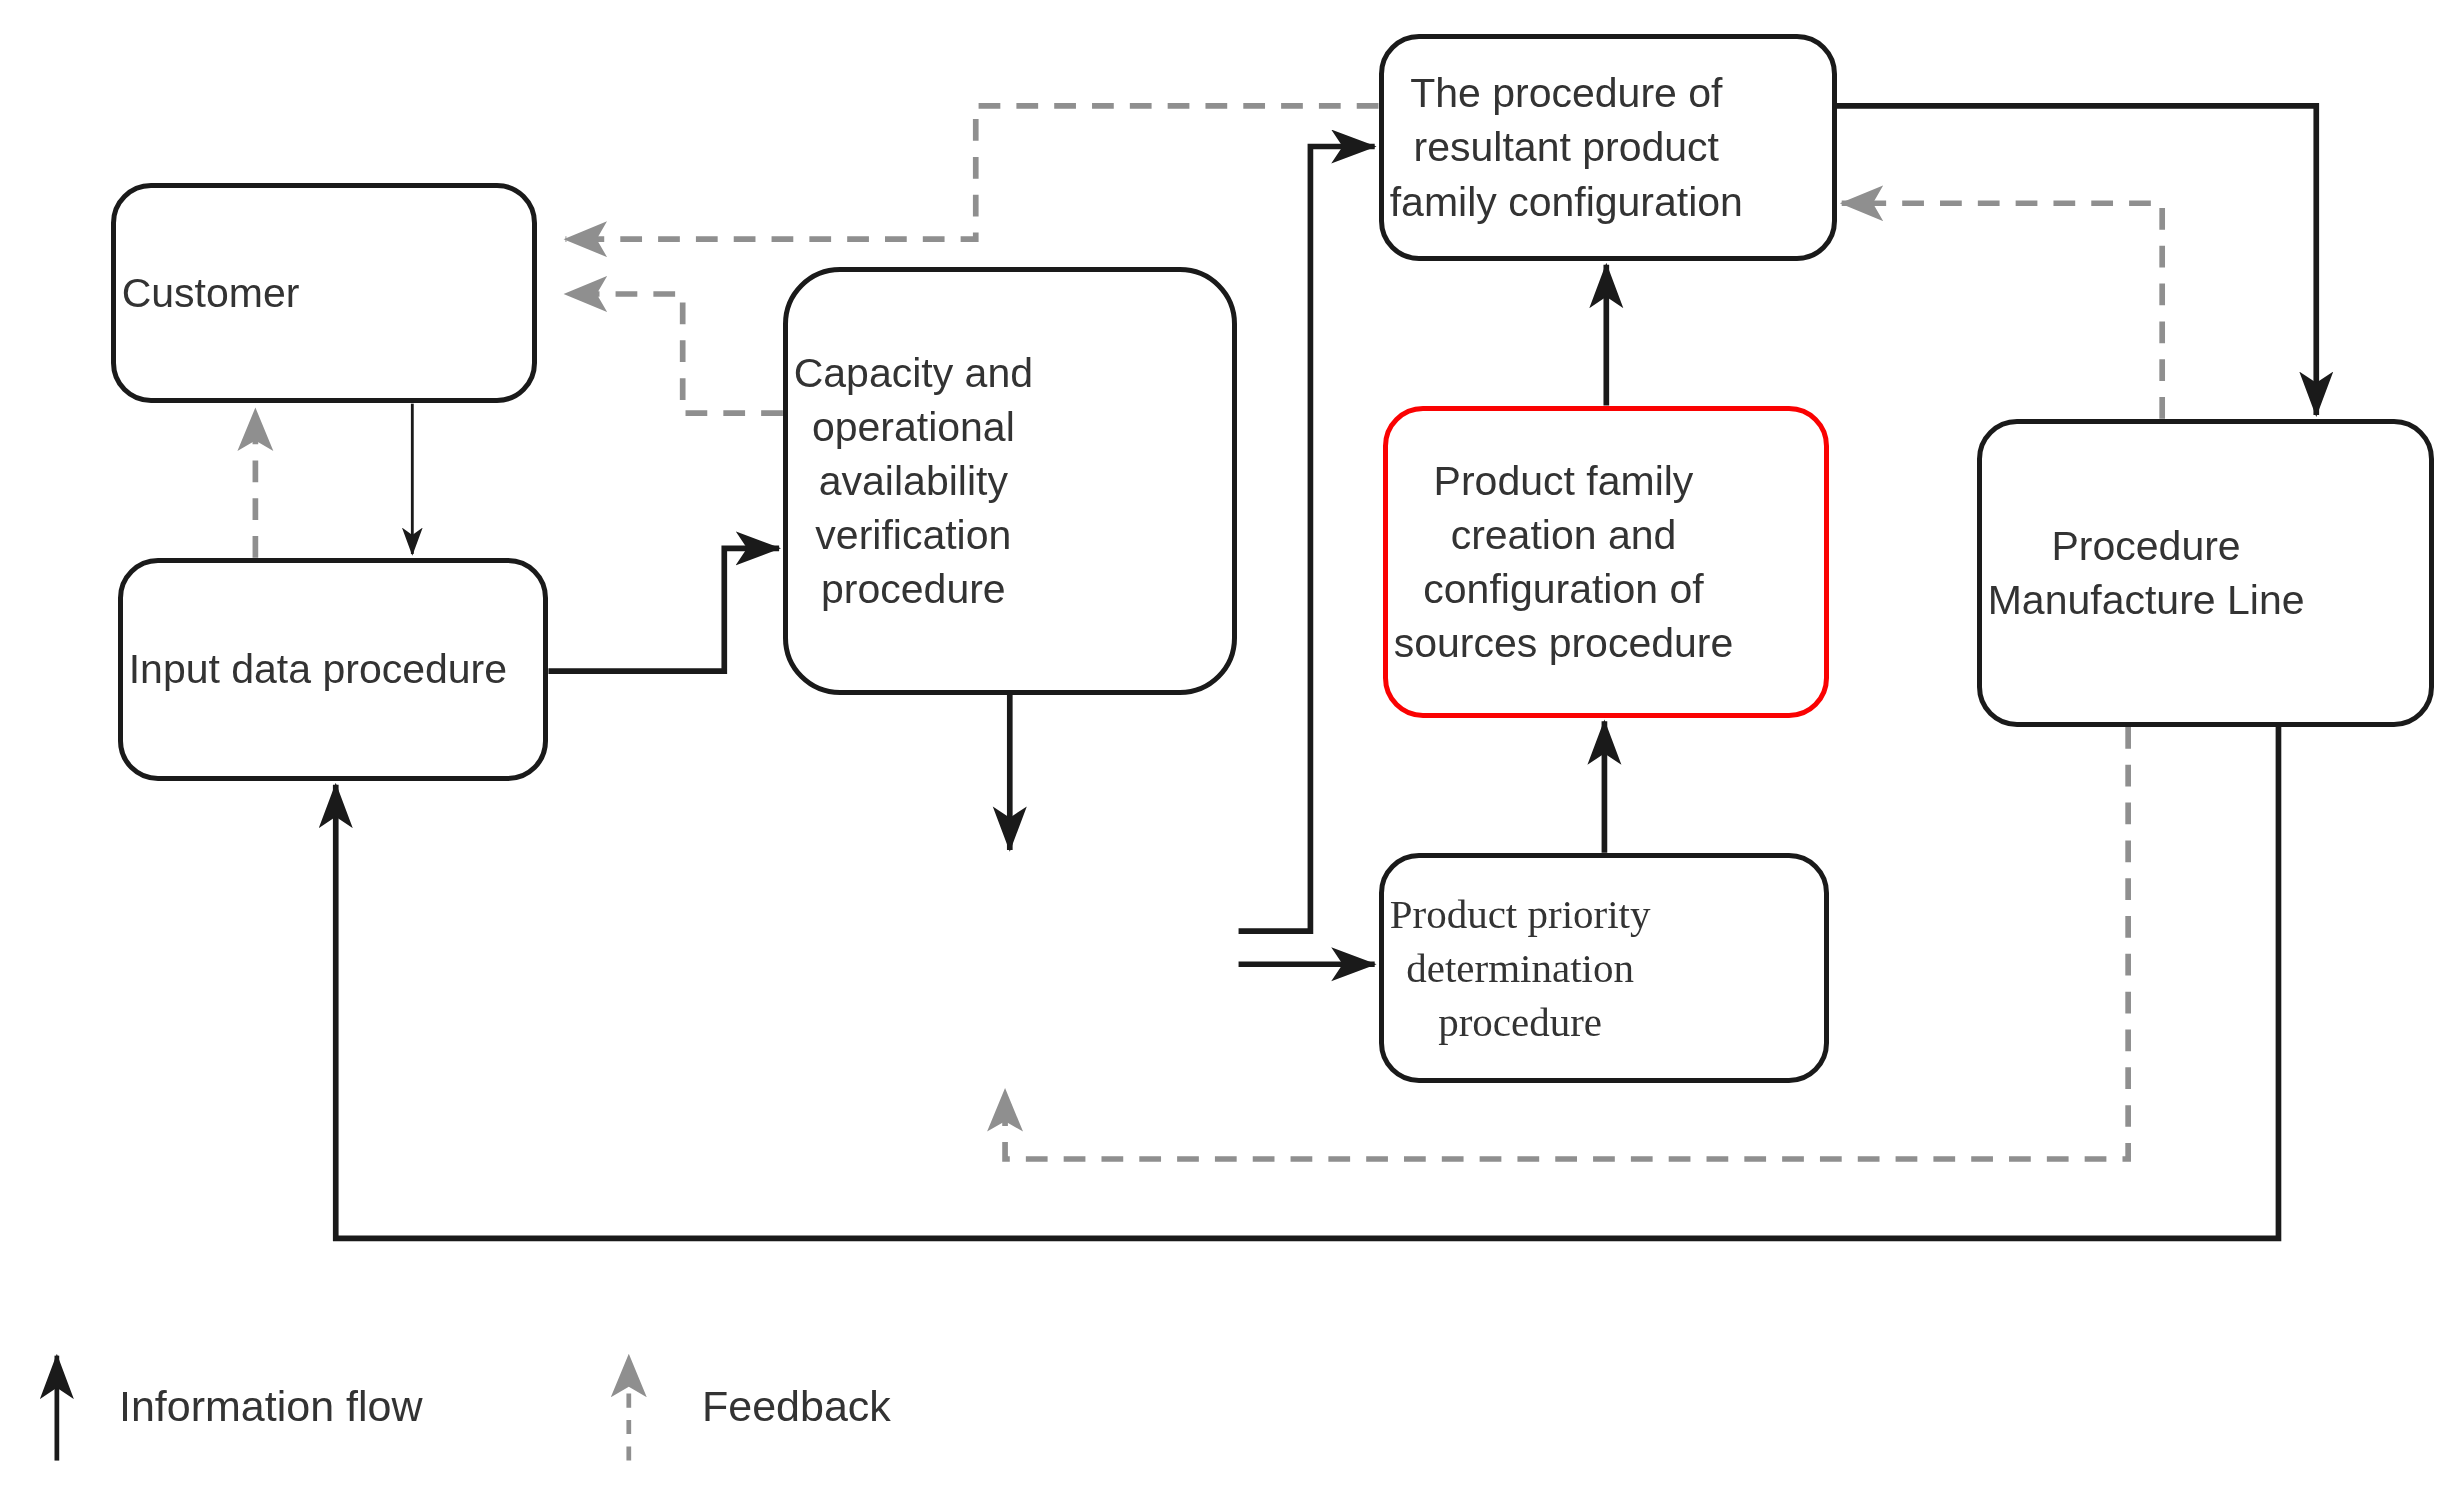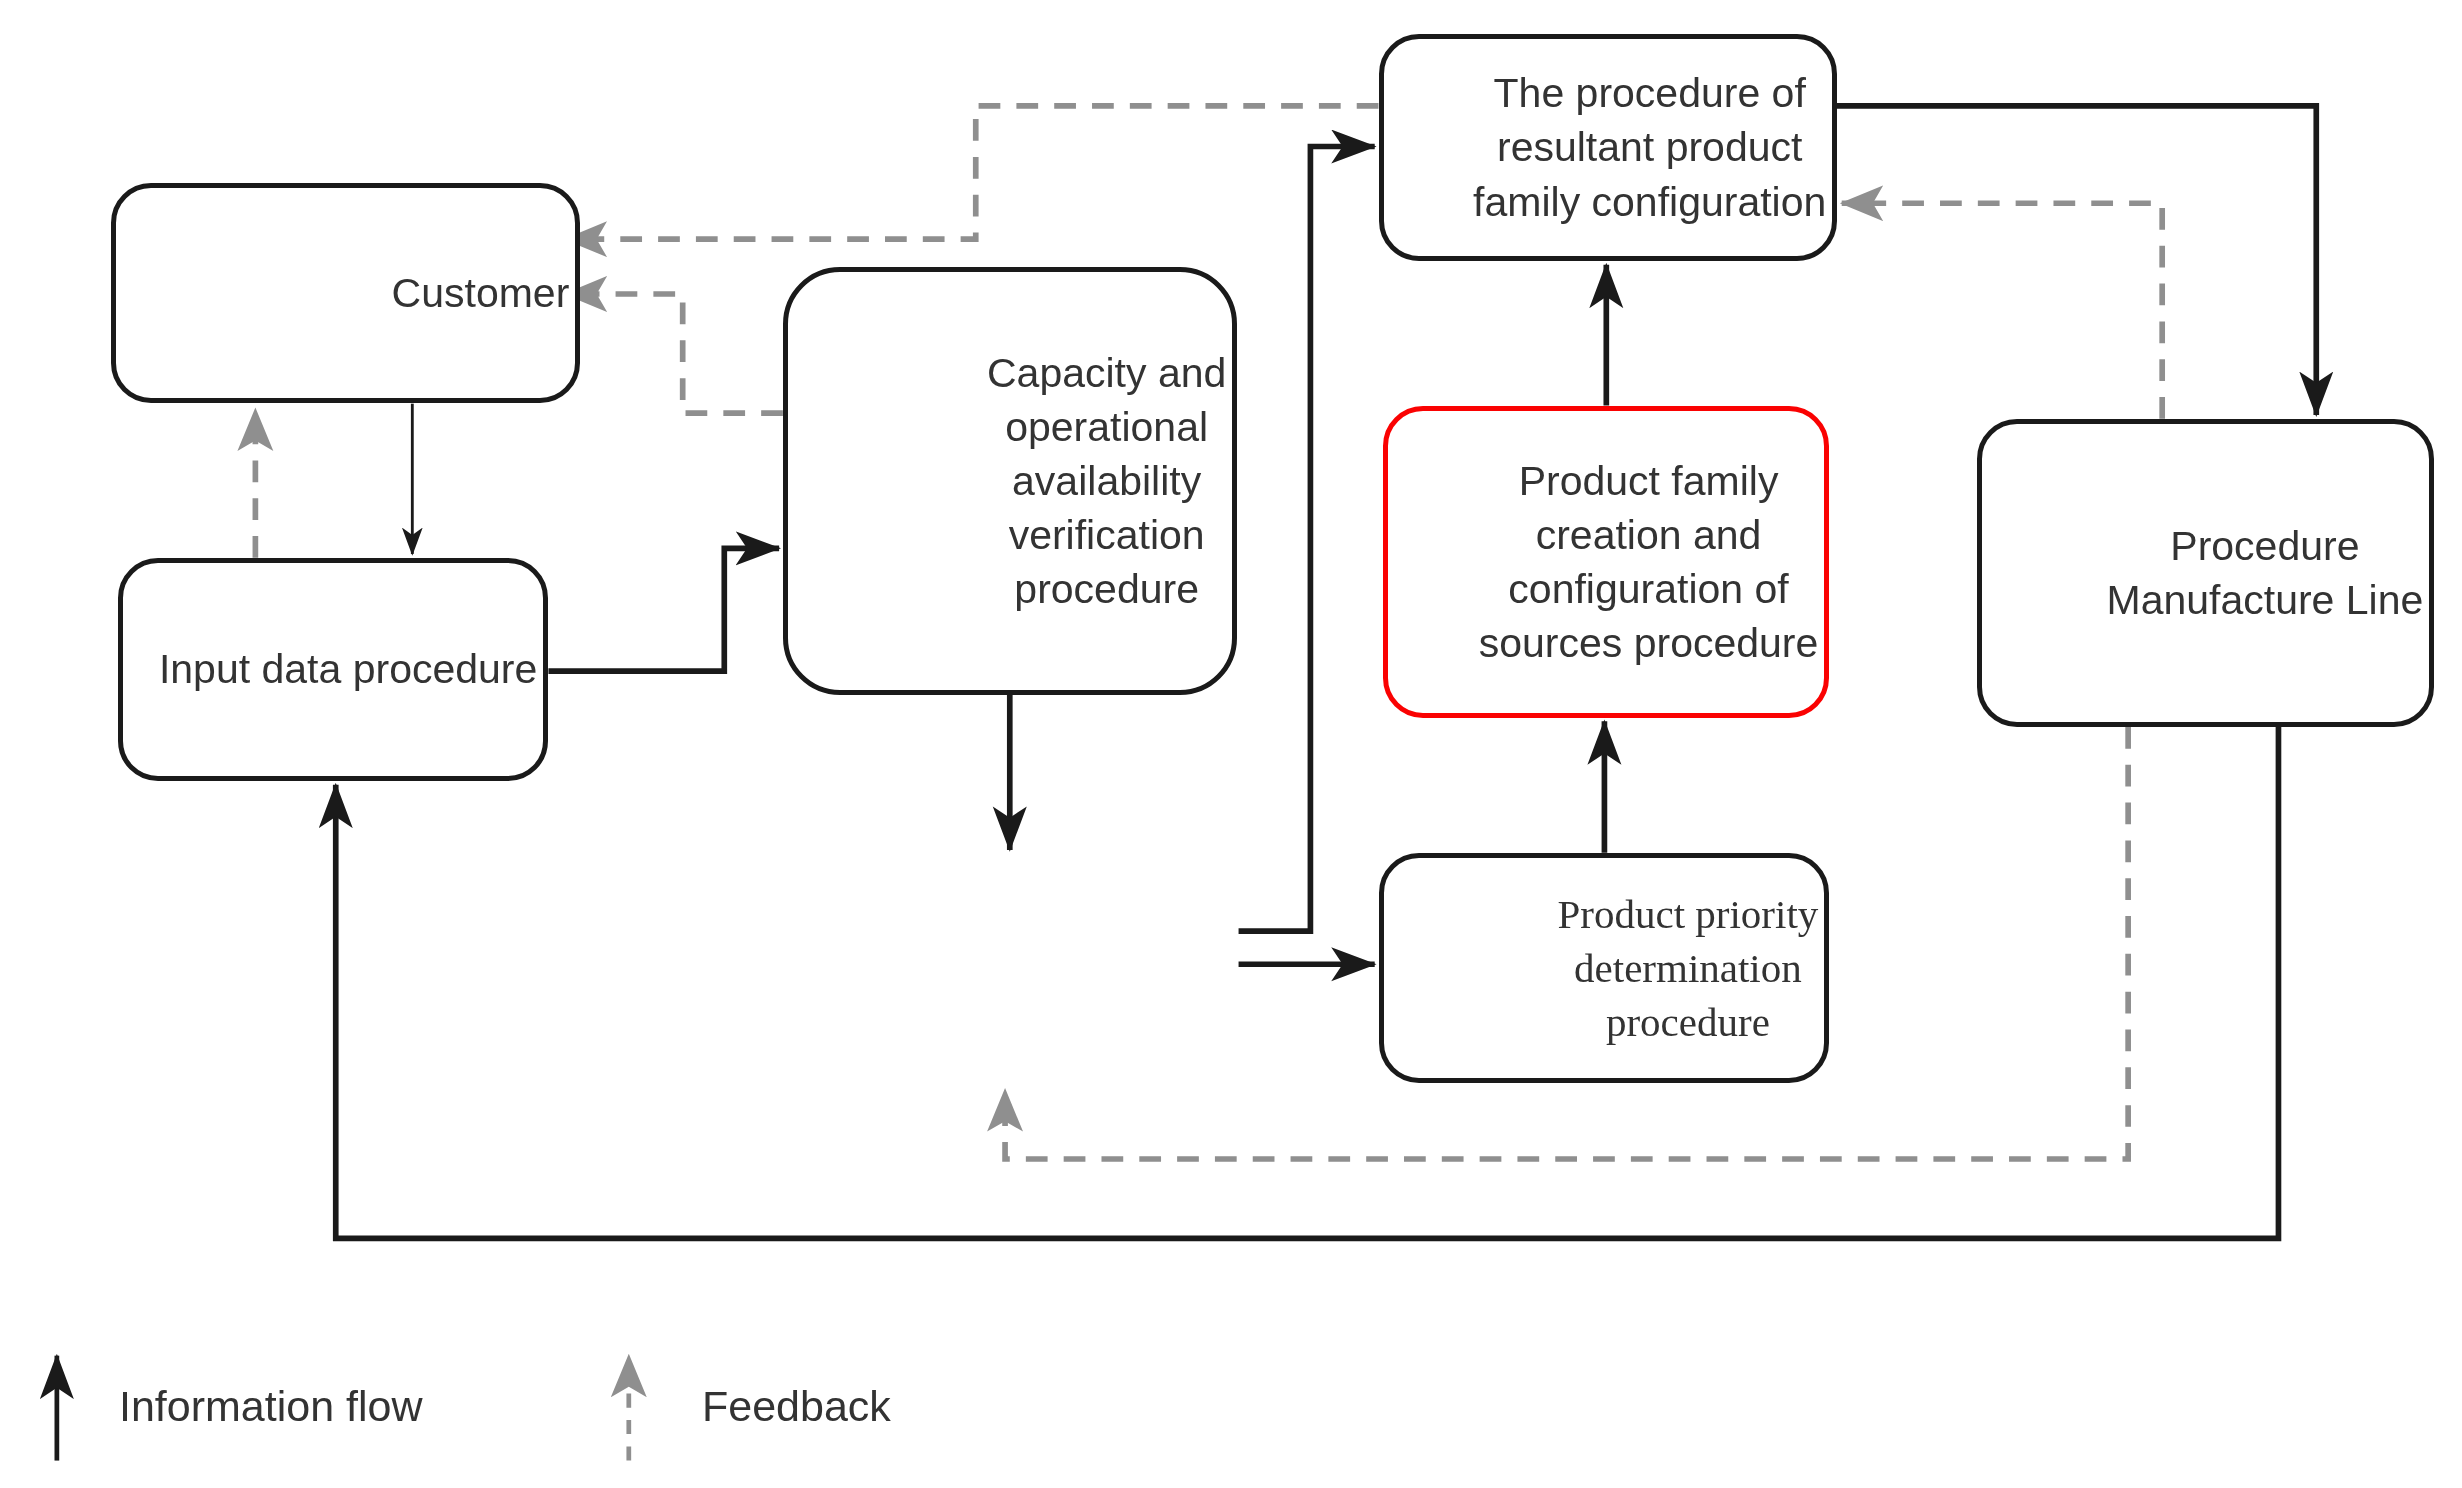--- a/index.html
+++ b/index.html
@@ -19,21 +19,21 @@
   .legend-solid  { stroke: var(--flow-line, #1a1a1a); stroke-width: 5; fill: none; }
   .legend-dashed { stroke: var(--feedback-line, #8f8f8f); stroke-width: 5; fill: none; stroke-dasharray: 15 13; }
   .node {
     position: absolute;
     box-sizing: border-box;
     background: #ffffff;
     border: 5.7px solid var(--node-border, #1a1a1a);
     border-radius: 40px;
     display: flex;
     align-items: center;
-    justify-content: flex-end;
+    justify-content: flex-start;
   }
   .node--highlight { border-color: var(--highlight-border, #fa0202); }
   .node-label {
     font-size: 41px;
     line-height: 1.32;
     color: var(--text, #333333);
     text-align: center;
     white-space: pre-line;
     padding: 0 5.7px;
   }
@@ -75,21 +75,21 @@
     <path class="wire wire-feedback" d="M1458,112 L1032,112 L1032,253 L598,253" marker-end="url(#ah-gray)"></path>
     <path class="wire wire-feedback" d="M828,437 L722,437 L722,311 L598,311" marker-end="url(#ah-gray)"></path>
     <path class="wire wire-feedback" d="M270,590 L270,433" marker-end="url(#ah-gray)"></path>
     <path class="wire wire-feedback" d="M2287,443 L2287,215 L1948,215" marker-end="url(#ah-gray)"></path>
     <path class="wire wire-feedback" d="M2251,769 L2251,1226 L1063,1226 L1063,1153" marker-end="url(#ah-gray)"></path>
 
     <path class="legend-solid" d="M60,1545 L60,1434" marker-end="url(#ah-black)"></path>
     <path class="legend-dashed" d="M665,1545 L665,1434" marker-end="url(#ah-gray)"></path>
   </svg>
 
-  <div class="node" style="left:111px; top:183px; width:469px; height:220px;">
+  <div class="node" style="left:111px; top:183px; width:426px; height:220px;">
     <div class="node-label">Customer</div>
   </div>
 
   <div class="node" style="left:118px; top:558px; width:430px; height:223px;">
     <div class="node-label">Input data procedure</div>
   </div>
 
   <div class="node" style="left:783px; top:260px; width:454px; height:428px; border-radius:57px;margin-top:7px;">
     <div class="node-label">Capacity and
 operational

